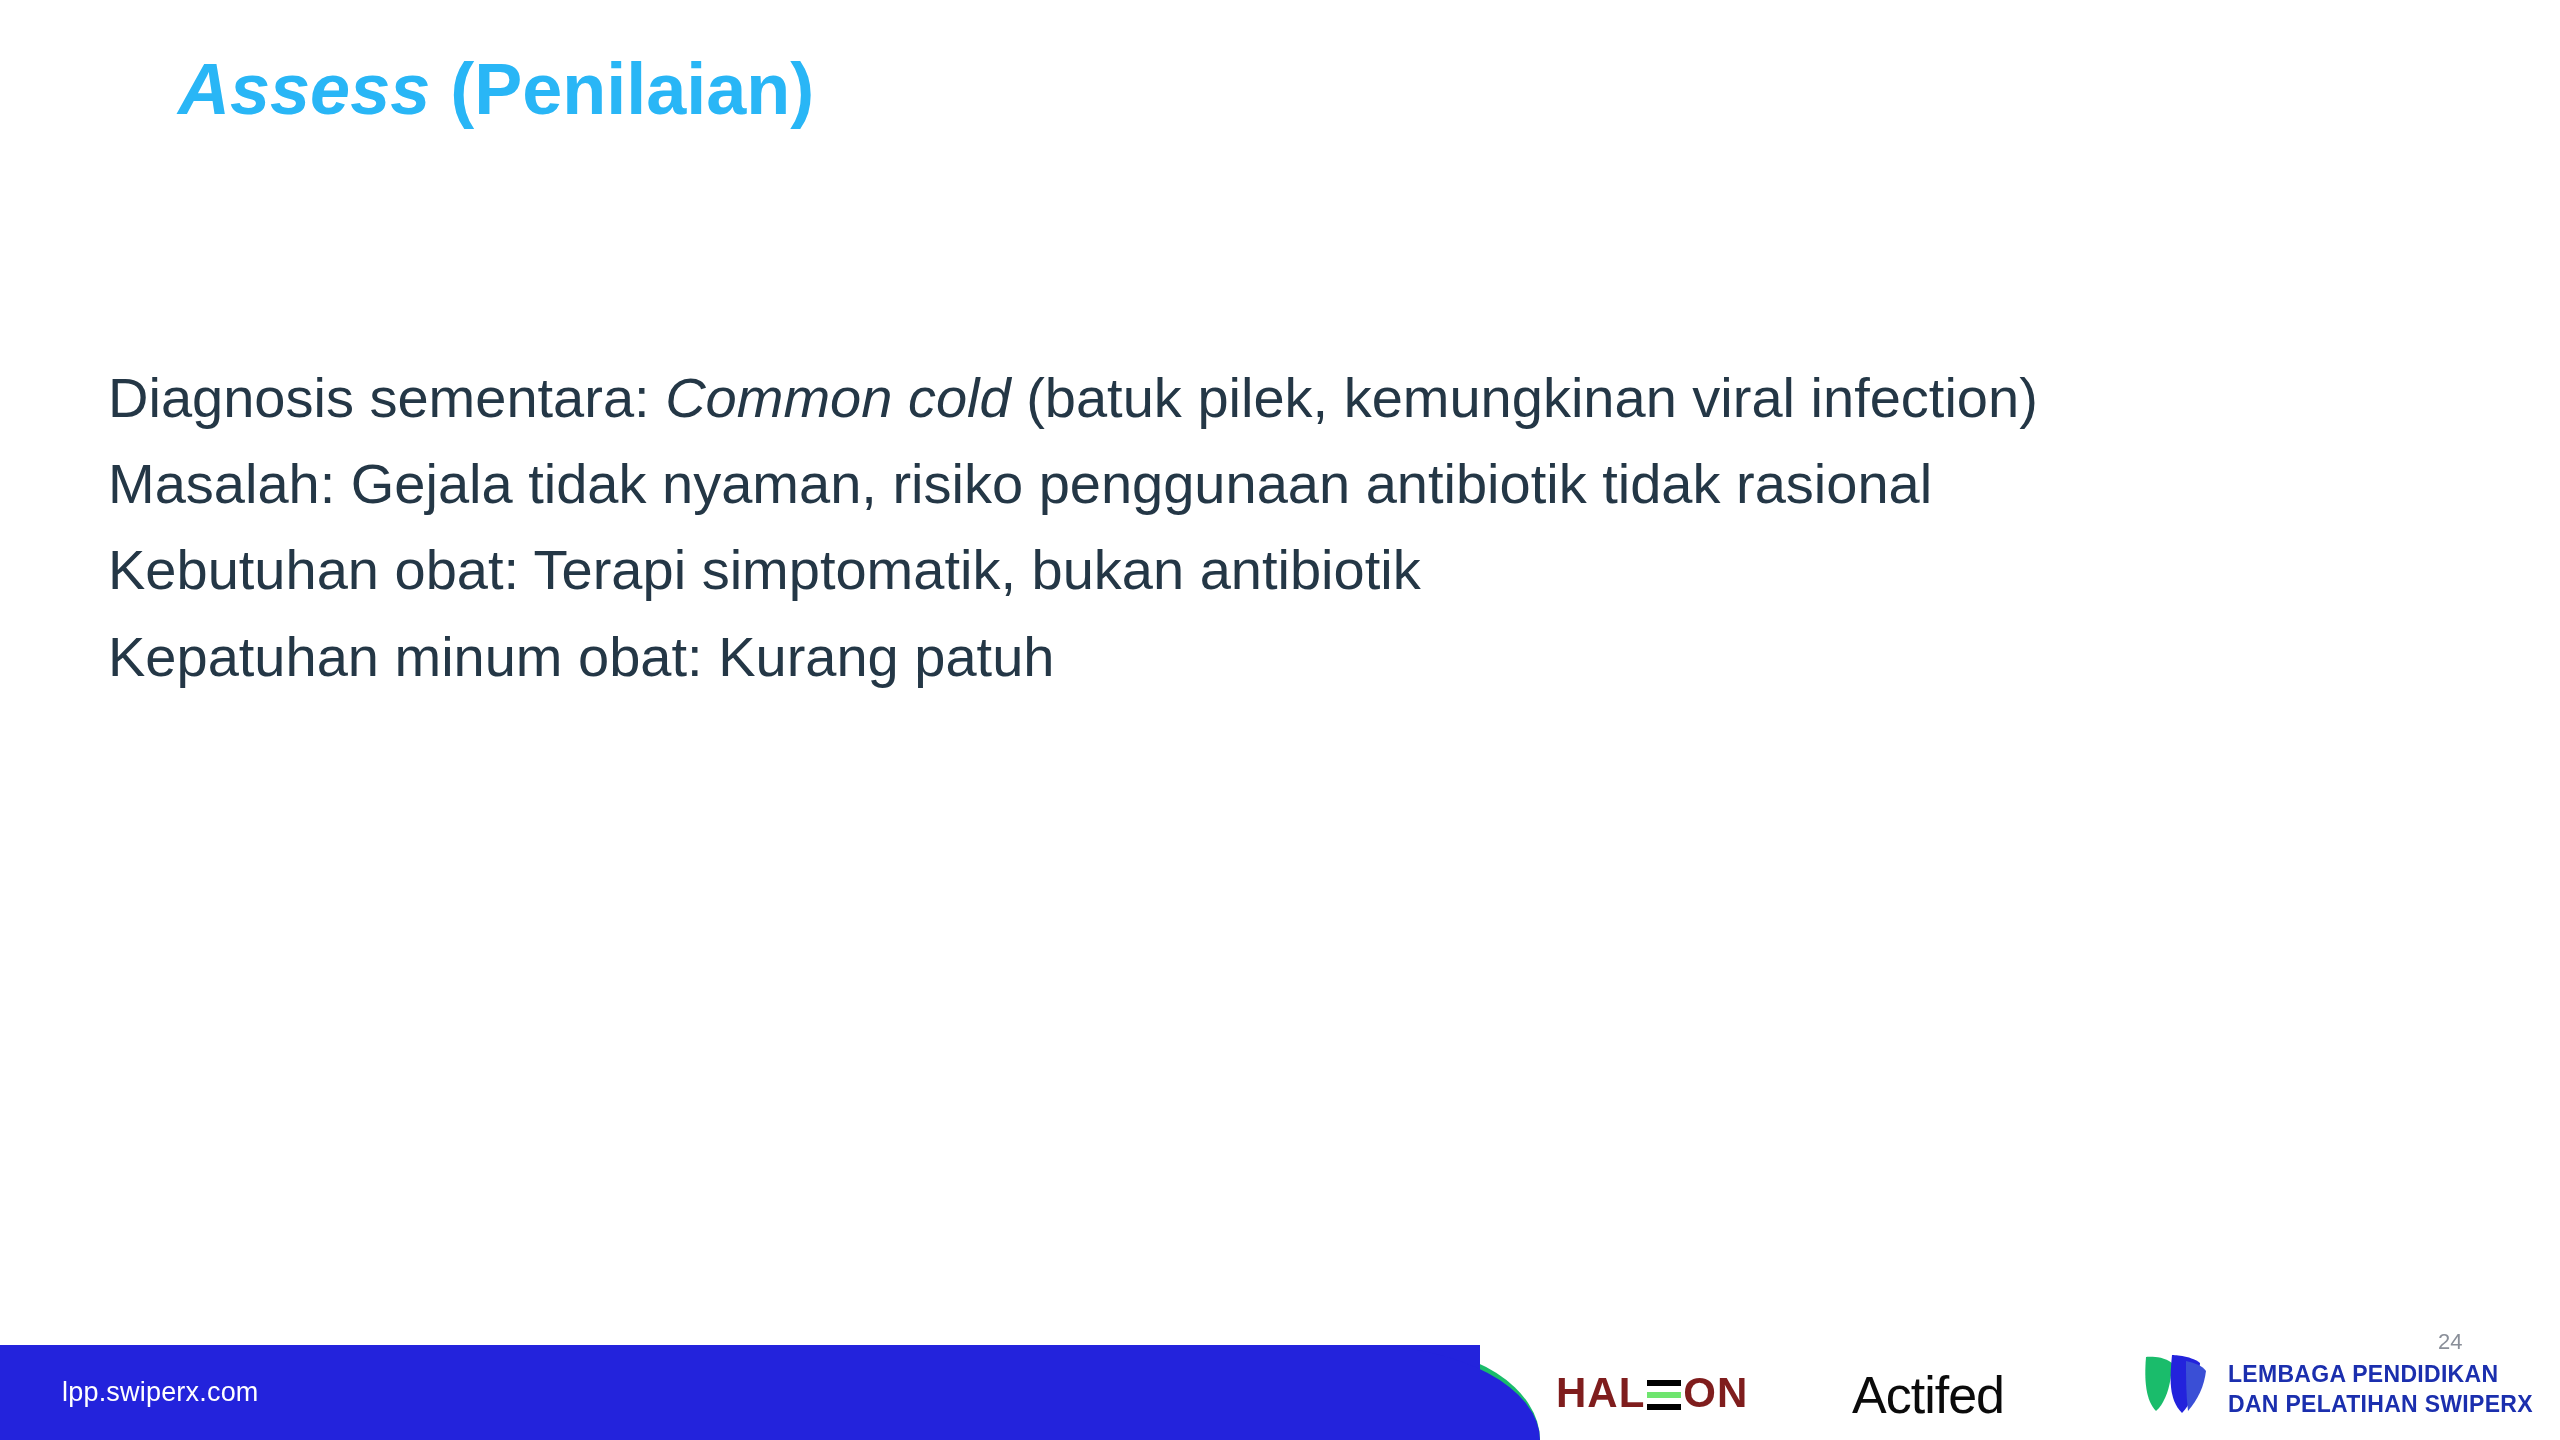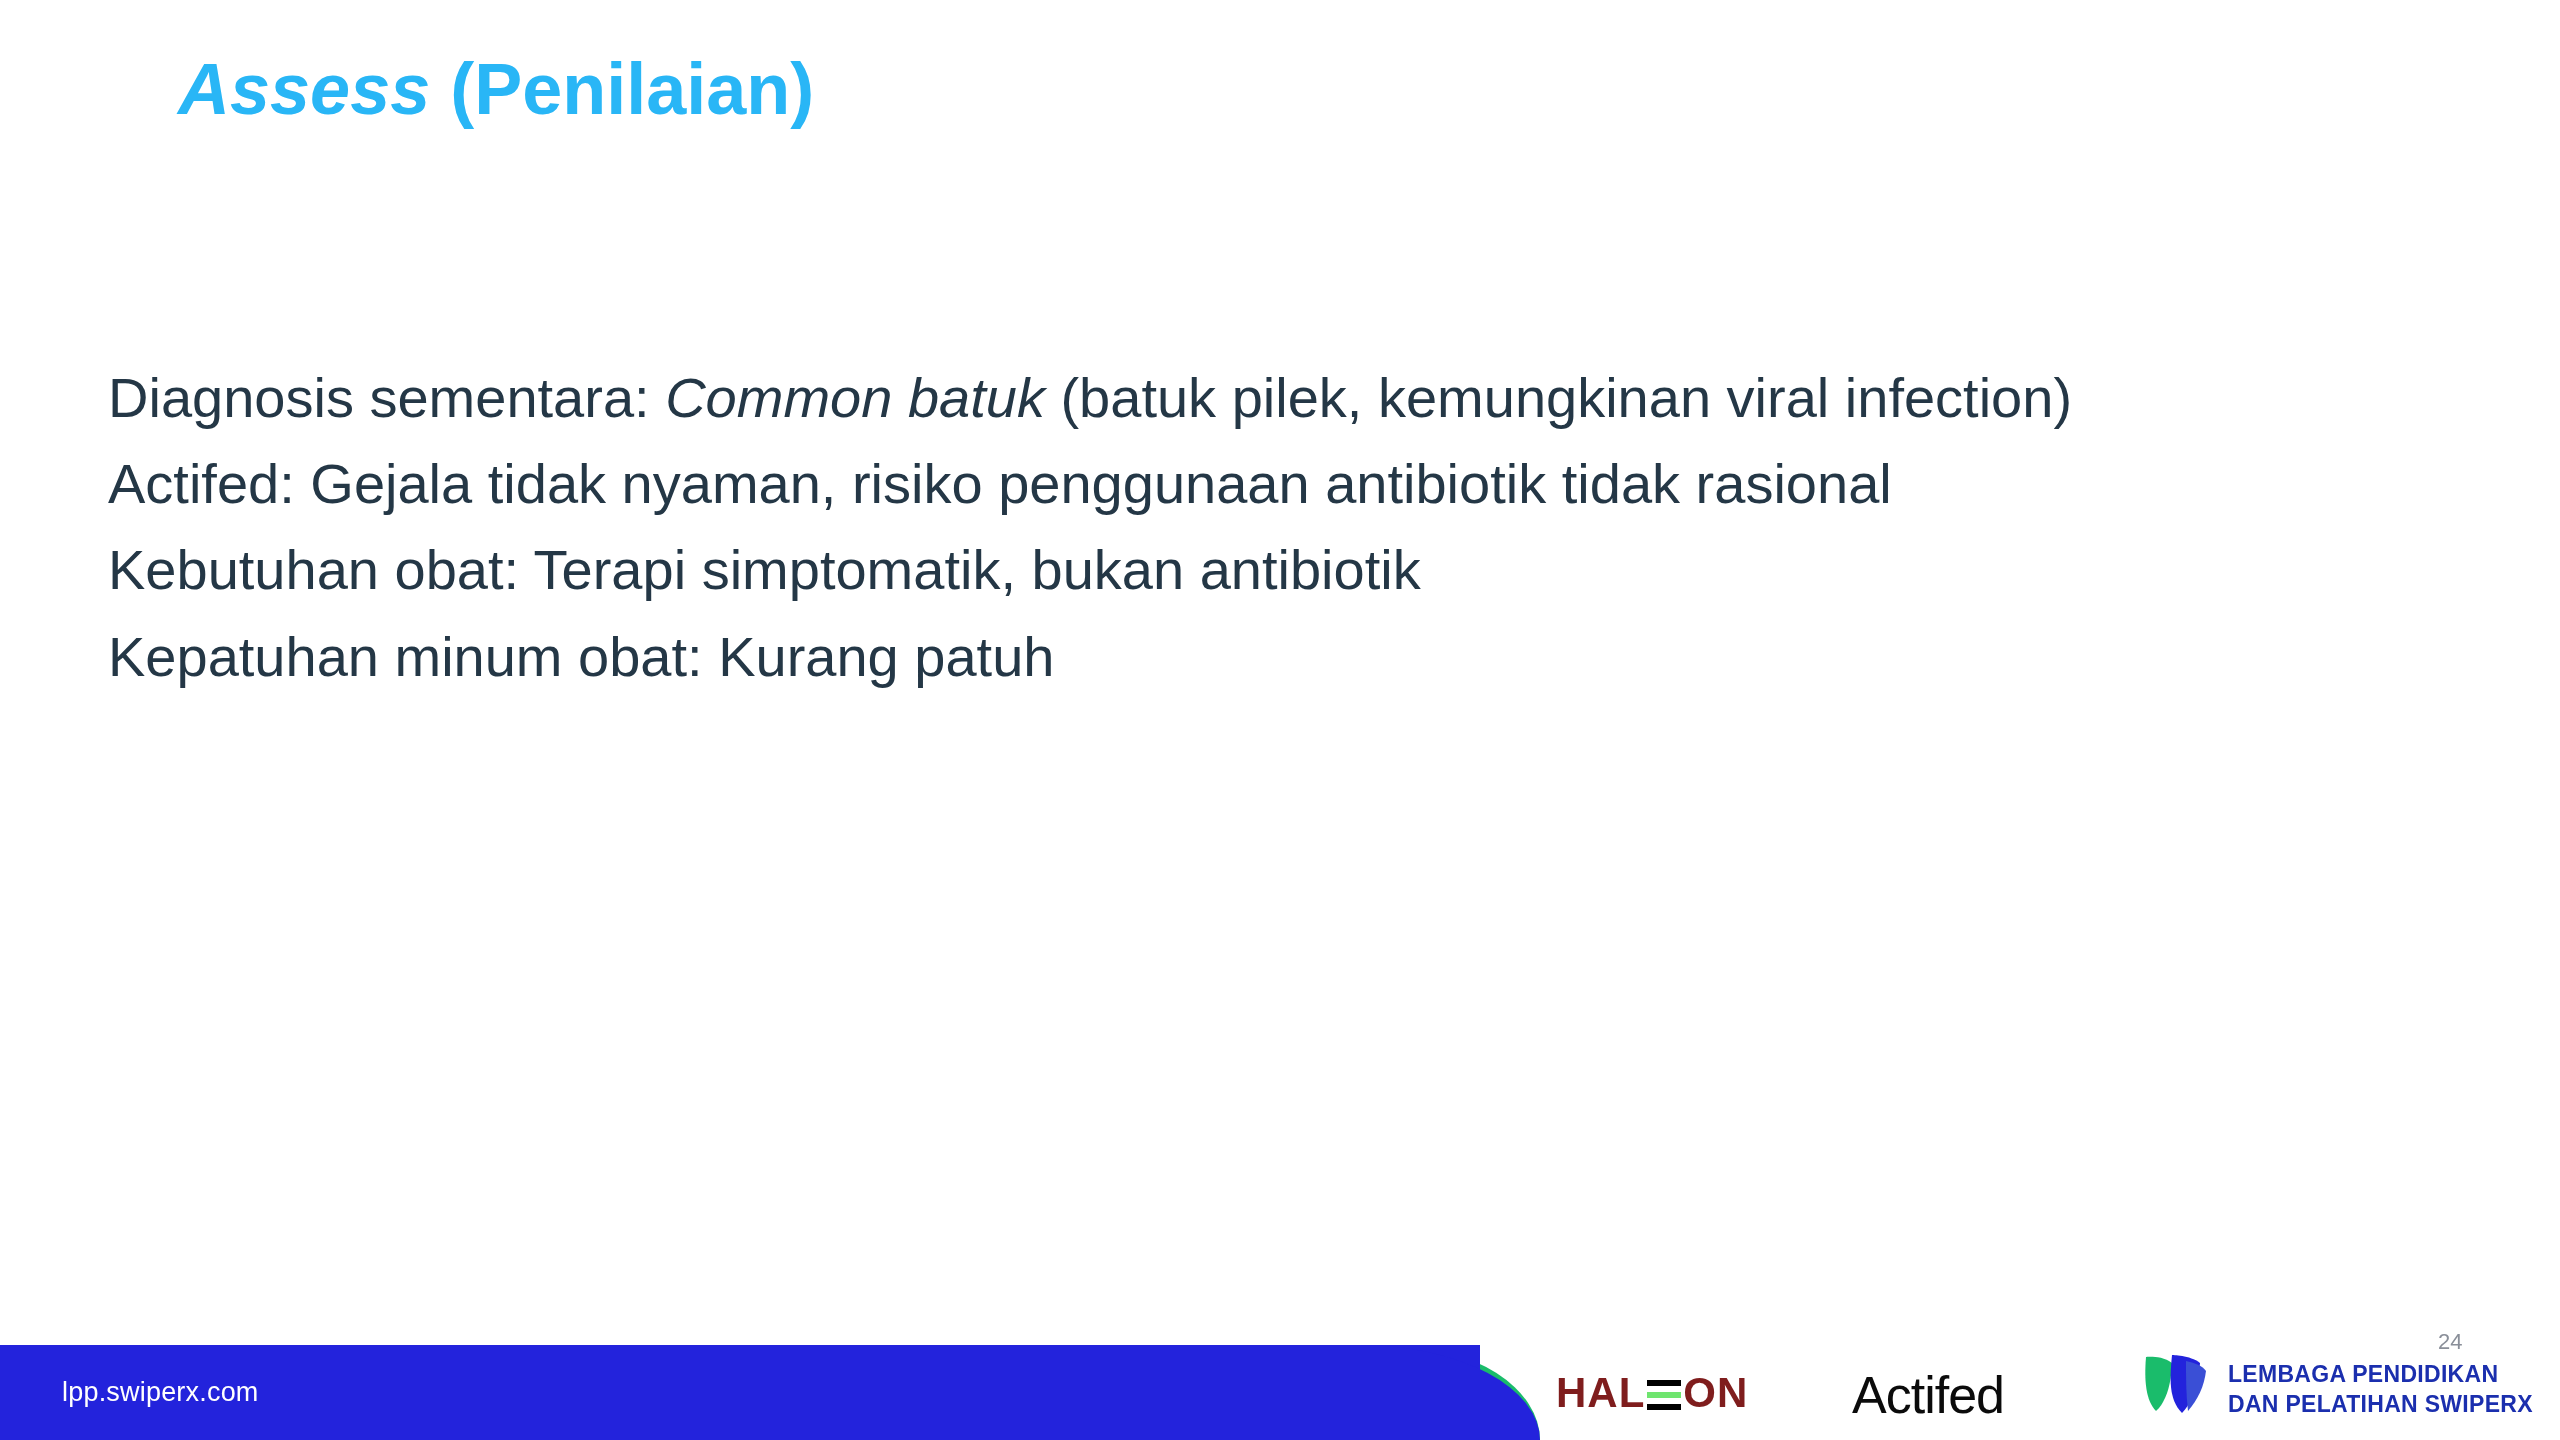--- a/index.html
+++ b/index.html
@@ -187,23 +187,23 @@
 <body>
 
 <div class="slide">
 
   <div class="title">
     <span class="em">Assess</span><span class="rest"> (Penilaian)</span>
   </div>
 
   <div class="body-block">
     <span class="body-line">
-      <span>Diagnosis sementara: </span><i>Common batuk</i><span> (batuk pilek, kemungkinan viral infection)</span>
+      <span>Diagnosis sementara: </span><i>Common cold</i><span> (batuk pilek, kemungkinan viral infection)</span>
     </span>
-    <span class="body-line">Actifed: Gejala tidak nyaman, risiko penggunaan antibiotik tidak rasional</span>
+    <span class="body-line">Masalah: Gejala tidak nyaman, risiko penggunaan antibiotik tidak rasional</span>
     <span class="body-line">Kebutuhan obat: Terapi simptomatik, bukan antibiotik</span>
     <span class="body-line">Kepatuhan minum obat: Kurang patuh</span>
   </div>
 
   <div class="page-number">24</div>
 
   <div class="footer">
     <div class="footer-green"></div>
     <div class="footer-blue"></div>
     <div class="footer-blue-curve"></div>

